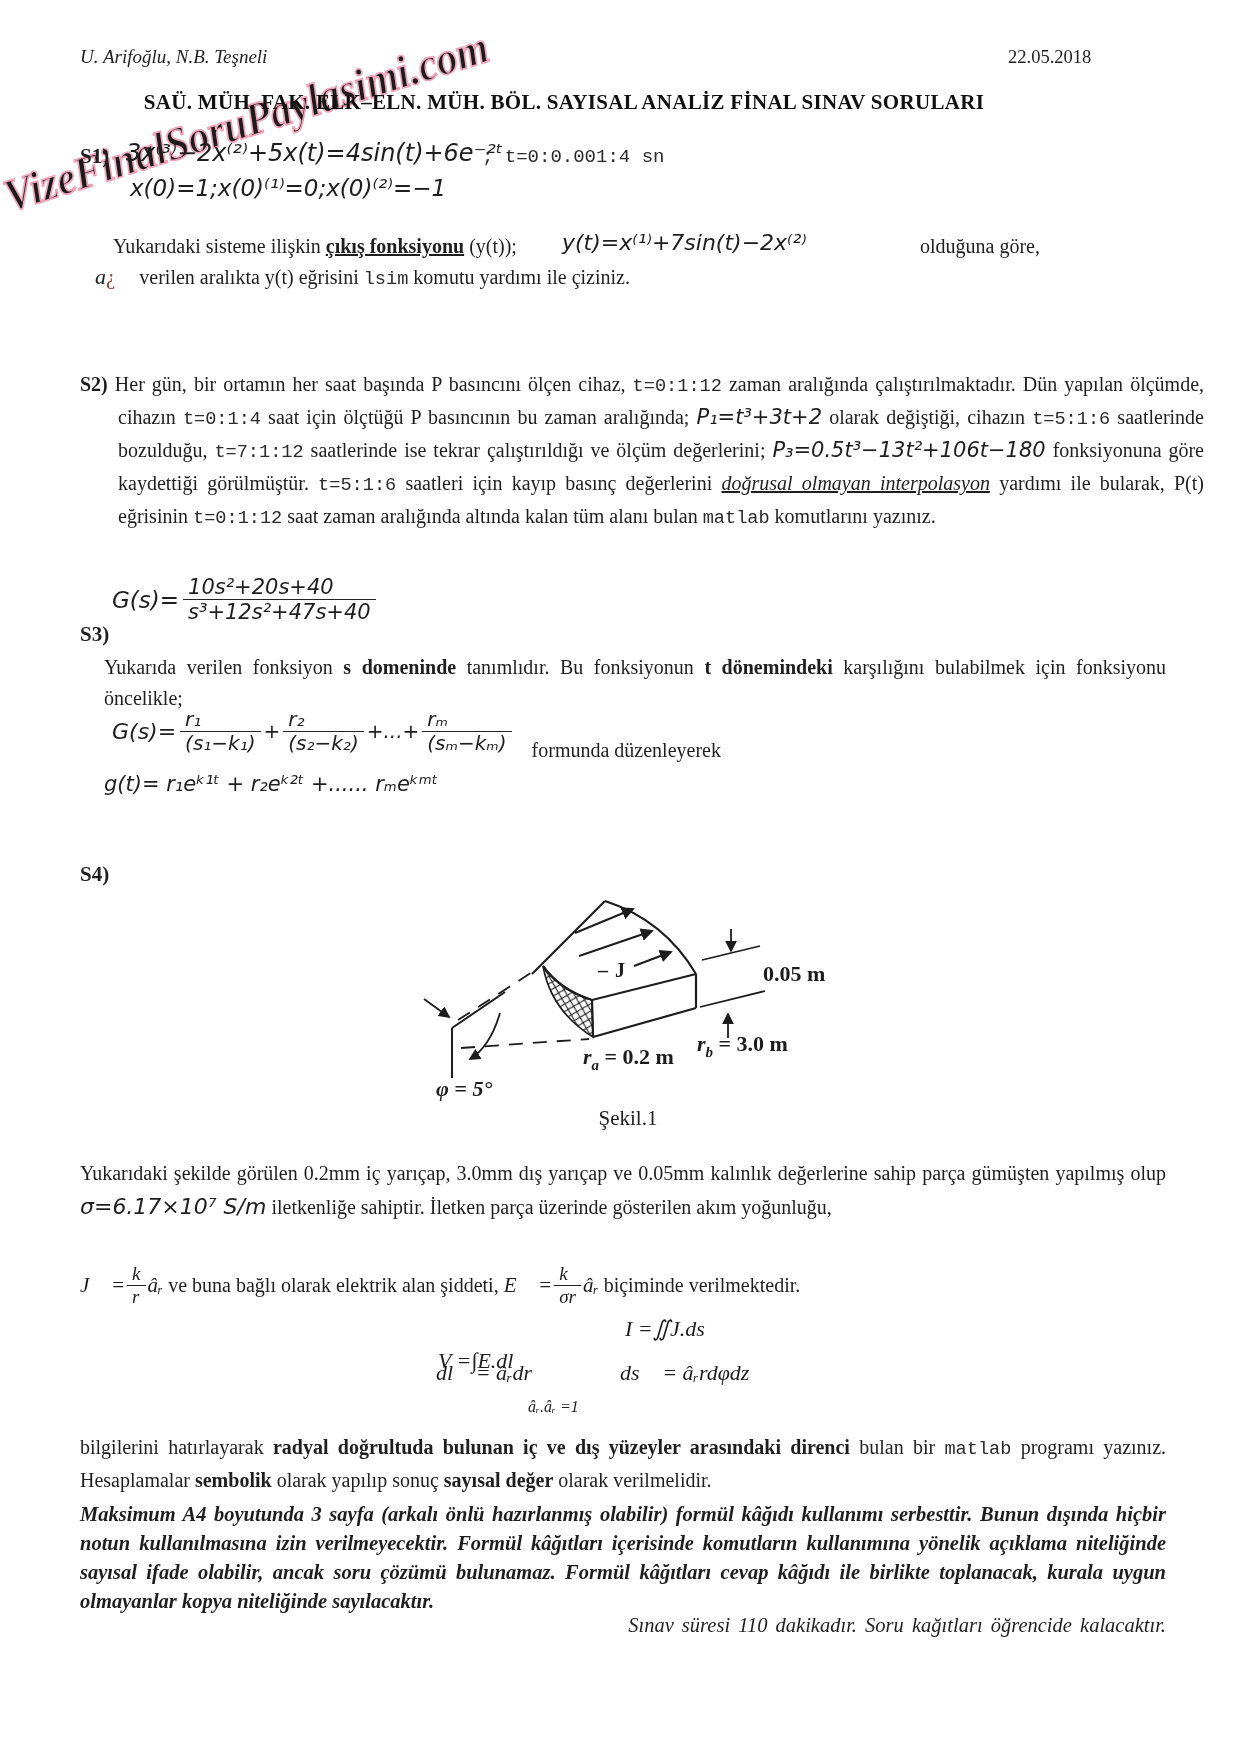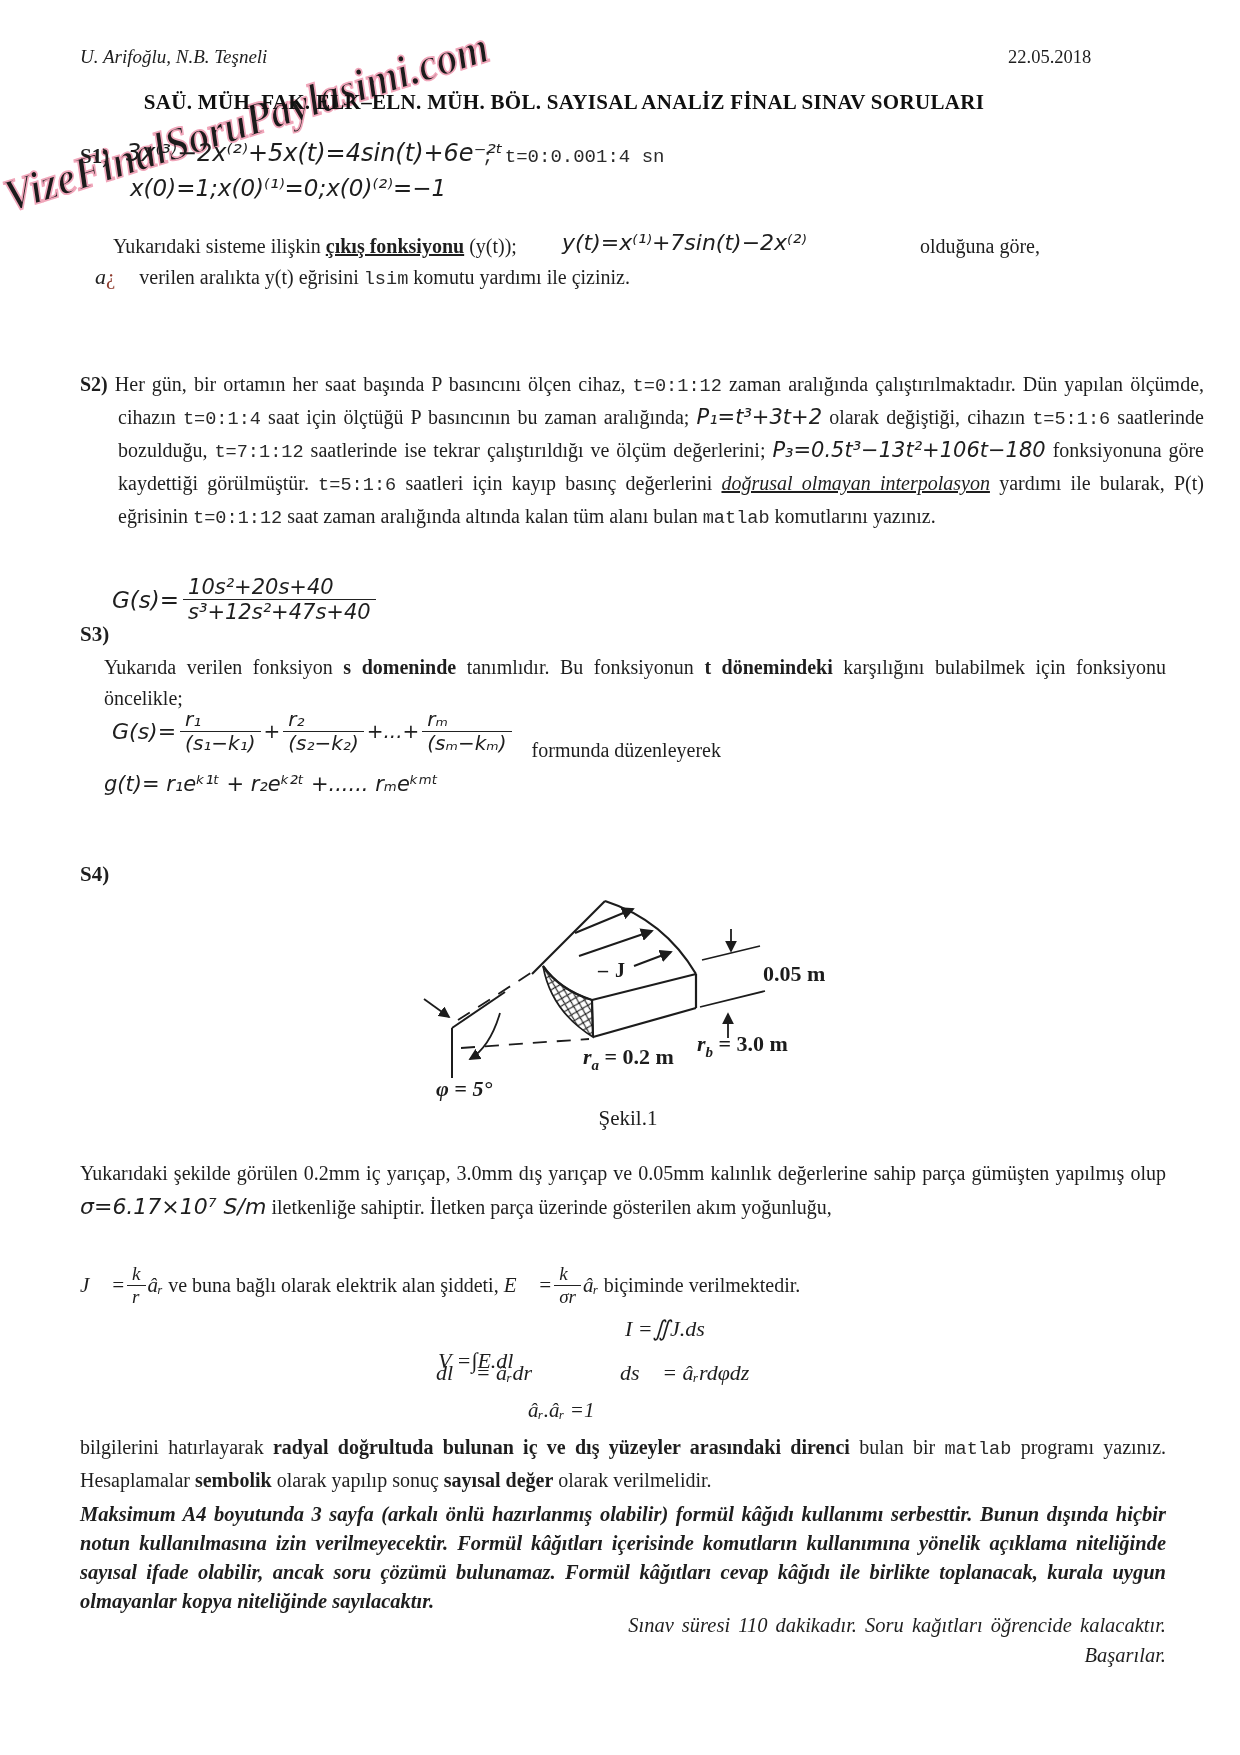--- a/index.html
+++ b/index.html
@@ -157,23 +157,22 @@
       <span class="fden">σr</span>
     </span>
     <span class="msr" style="font-size:21px;">âᵣ</span>
     <span class="serif" style="font-size:20px;white-space:pre;"> biçiminde verilmektedir.</span>
   </div>
 
   <div class="abs msr" style="left:438px;top:1316px;font-size:22px;margin-top:32px;">V =∫E.dl</div>
   <div class="abs msr" style="left:625px;top:1316px;font-size:22px;">I =∬J.ds</div>
   <div class="abs msr" style="left:436px;top:1360px;font-size:22px;">dl⃗ = âᵣdr</div>
   <div class="abs msr" style="left:620px;top:1360px;font-size:22px;">ds⃗ = âᵣrdφdz</div>
-  <div class="abs msr" style="left:528px;top:1398px;font-size:21px;">âᵣ.âᵣ =1</div>
+  <div class="abs msr" style="left:528px;top:1398px;font-size:16px;">âᵣ.âᵣ =1</div>
 
   <div class="abs para serif" style="left:80px;top:1432px;">
     <span>bilgilerini hatırlayarak </span><span class="bold">radyal doğrultuda bulunan iç ve dış yüzeyler arasındaki direnci</span><span> bulan bir </span><span class="mono">matlab</span><span> programı yazınız. Hesaplamalar </span><span class="bold">sembolik</span><span> olarak yapılıp sonuç </span><span class="bold">sayısal değer</span><span> olarak verilmelidir.</span>
   </div>
 
   <div class="abs para footer-rules" style="left:80px;top:1500px;">Maksimum A4 boyutunda 3 sayfa (arkalı önlü hazırlanmış olabilir) formül kâğıdı kullanımı serbesttir. Bunun dışında hiçbir notun kullanılmasına izin verilmeyecektir. Formül kâğıtları içerisinde komutların kullanımına yönelik açıklama niteliğinde sayısal ifade olabilir, ancak soru çözümü bulunamaz. Formül kâğıtları cevap kâğıdı ile birlikte toplanacak, kurala uygun olmayanlar kopya niteliğinde sayılacaktır.</div>
   <div class="abs footer-line" style="left:80px;top:1614px;">Sınav süresi 110  dakikadır.  Soru kağıtları öğrencide kalacaktır.</div>
-  <div class="abs footer-line" style="left:80px;top:1644px;">Başarılar.</div>
 
 </div>
 
 </body></html>

